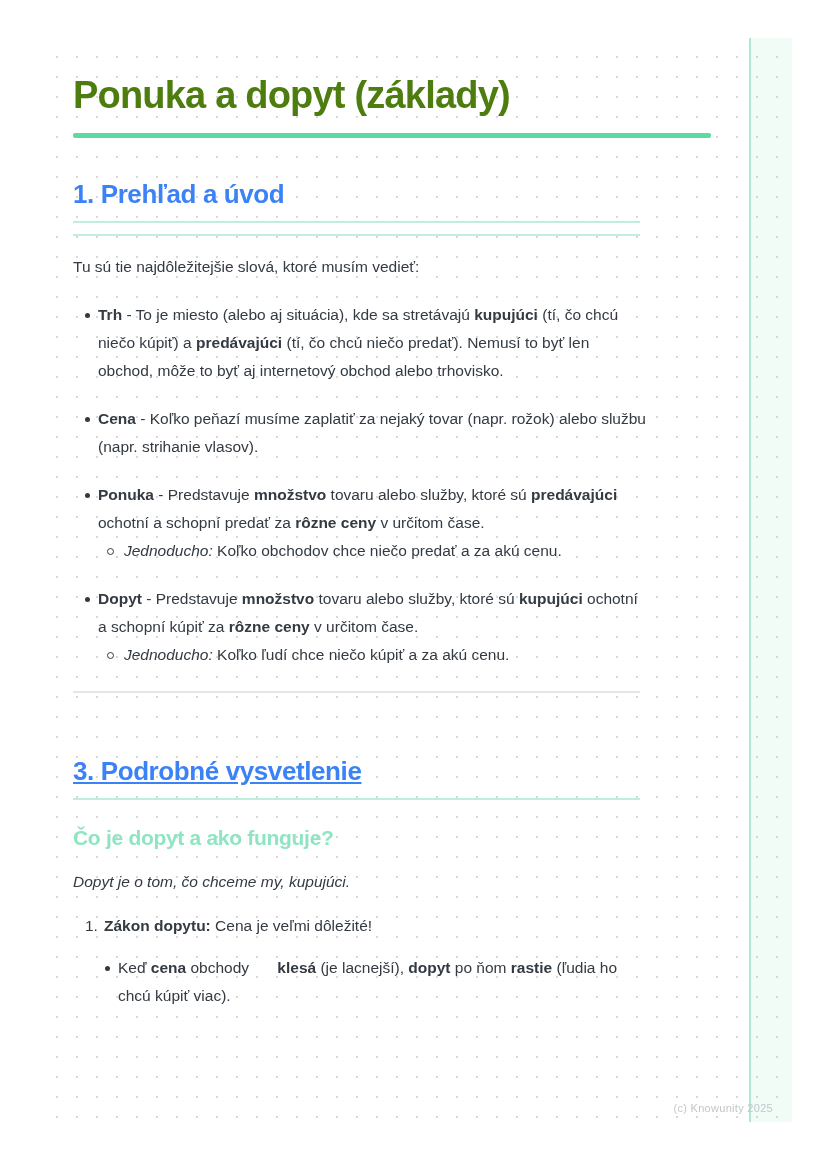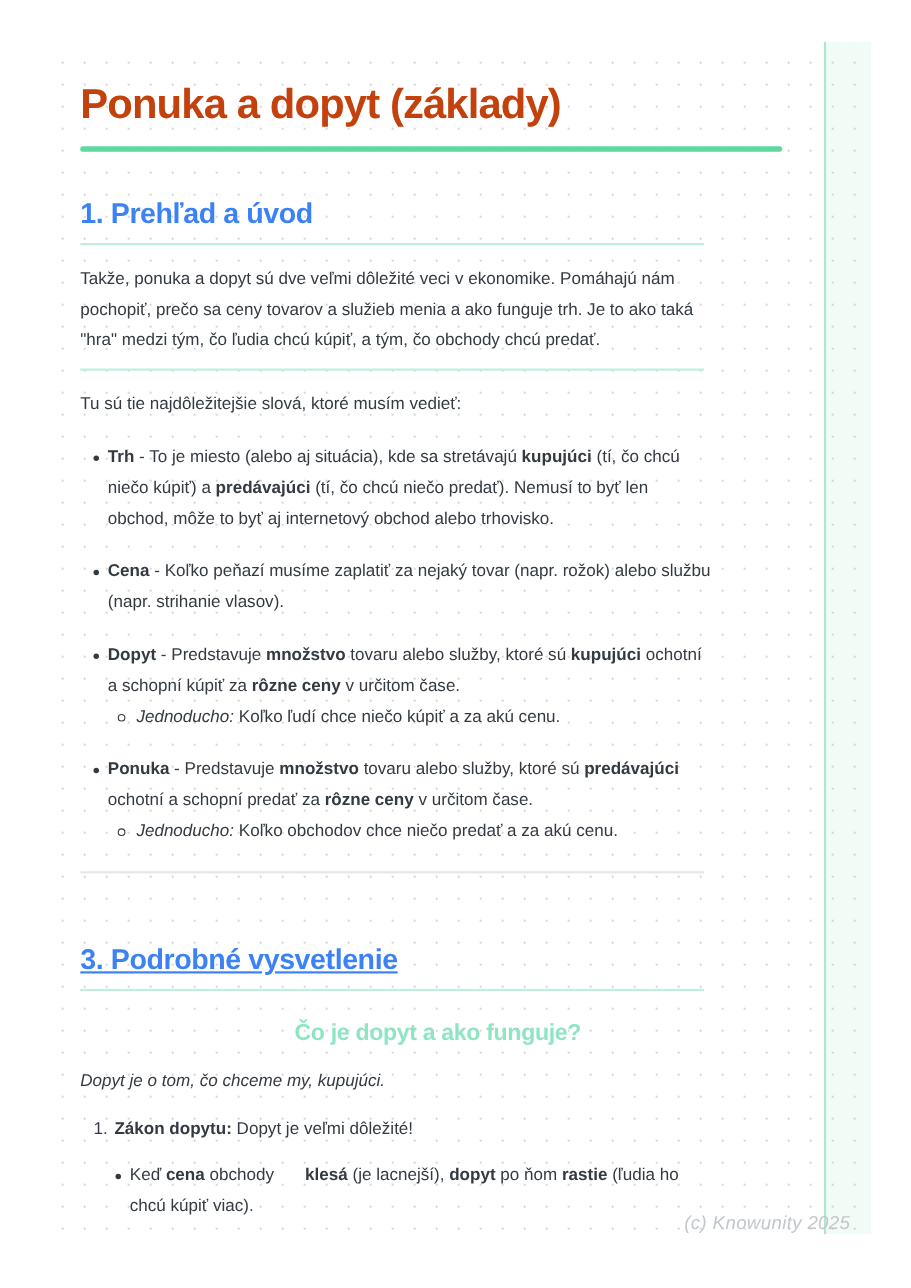--- a/index.html
+++ b/index.html
@@ -30,21 +30,21 @@
     position: absolute;
     left: 73px; top: 72px;
     width: 650px;
   }
   .doc-title {
     margin: 0;
     font-size: 38px;
     line-height: 46px;
     font-weight: bold;
     letter-spacing: -0.8px;
-    color: #c2410c;
+    color: #4d7c0f;
   }
   .title-rule {
     width: 638px; height: 5px;
     background: #5dd9a4;
     border-radius: 2px;
     margin-top: 15px;
   }
   .section-heading {
     margin: 0;
     font-size: 26px;
@@ -59,21 +59,20 @@
     background: #bfeeda;
     margin-top: 11px;
   }
   .sub-heading {
     margin: 24px 0 0 0;
     font-size: 21px;
     line-height: 27px;
     font-weight: bold;
     letter-spacing: -0.3px;
     color: #8fe5c2;
-    text-align: center;
   }
   .body-text {
     margin: 17px 0 0 0;
     font-size: 15.5px;
     line-height: 28px;
     width: 570px;
   }
   .bullet-list { margin: 6px 0 0 0; padding: 0; list-style: none; }
   .bullet-item { margin: 20px 0 0 0; }
   .line { display: flex; font-size: 15.5px; line-height: 28px; }
@@ -105,41 +104,39 @@
   .nested-line .text-col { width: 520px; }
   .divider {
     width: 567px; height: 2px;
     background: #e6e6e6;
     margin-top: 22px;
   }
   .footer-note {
     position: absolute;
     top: 1102px;
     right: 55px;
-    font-size: 17px;
+    font-size: 11px;
     letter-spacing: 0.3px;
     color: #c2c7cb;
-    font-style: italic;
   }
 </style>
 </head>
 <body>
 
 <div class="dot-grid"></div>
 <div class="margin-strip"></div>
 
 <div class="content">
 
   <h1 class="doc-title">Ponuka a dopyt (základy)</h1>
   <div class="title-rule"></div>
 
   <div>
     <h2 class="section-heading mt-section">1. Prehľad a úvod</h2>
     <div class="section-rule"></div>
-    <p class="body-text">Takže, ponuka a dopyt sú dve veľmi dôležité veci v ekonomike. Pomáhajú nám pochopiť, prečo sa ceny tovarov a služieb menia a ako funguje trh. Je to ako taká "hra" medzi tým, čo ľudia chcú kúpiť, a tým, čo obchody chcú predať.</p>
   </div>
 
   <div>
     <div class="section-rule"></div>
     <p class="body-text">Tu sú tie najdôležitejšie slová, ktoré musím vedieť:</p>
 
     <ul class="bullet-list">
       <li class="bullet-item">
         <div class="line line-main">
           <span class="marker-dot"></span>
@@ -148,53 +145,53 @@
       </li>
       <li class="bullet-item">
         <div class="line line-main">
           <span class="marker-dot"></span>
           <div class="text-col"><span style="font-weight: bold;">Cena</span><span> - Koľko peňazí musíme zaplatiť za nejaký tovar (napr. rožok) alebo službu (napr. strihanie vlasov).</span></div>
         </div>
       </li>
       <li class="bullet-item">
         <div class="line line-main">
           <span class="marker-dot"></span>
+          <div class="text-col"><span style="font-weight: bold;">Ponuka</span><span> - Predstavuje </span><span style="font-weight: bold;">množstvo</span><span> tovaru alebo služby, ktoré sú </span><span style="font-weight: bold;">predávajúci</span><span> ochotní a schopní predať za </span><span style="font-weight: bold;">rôzne ceny</span><span> v určitom čase.</span></div>
+        </div>
+        <div class="line line-sub">
+          <span class="marker-circle"></span>
+          <div class="text-col"><span style="font-style: italic;">Jednoducho:</span><span> Koľko obchodov chce niečo predať a za akú cenu.</span></div>
+        </div>
+      </li>
+      <li class="bullet-item">
+        <div class="line line-main">
+          <span class="marker-dot"></span>
           <div class="text-col"><span style="font-weight: bold;">Dopyt</span><span> - Predstavuje </span><span style="font-weight: bold;">množstvo</span><span> tovaru alebo služby, ktoré sú </span><span style="font-weight: bold;">kupujúci</span><span> ochotní a schopní kúpiť za </span><span style="font-weight: bold;">rôzne ceny</span><span> v určitom čase.</span></div>
         </div>
         <div class="line line-sub">
           <span class="marker-circle"></span>
           <div class="text-col"><span style="font-style: italic;">Jednoducho:</span><span> Koľko ľudí chce niečo kúpiť a za akú cenu.</span></div>
-        </div>
-      </li>
-      <li class="bullet-item">
-        <div class="line line-main">
-          <span class="marker-dot"></span>
-          <div class="text-col"><span style="font-weight: bold;">Ponuka</span><span> - Predstavuje </span><span style="font-weight: bold;">množstvo</span><span> tovaru alebo služby, ktoré sú </span><span style="font-weight: bold;">predávajúci</span><span> ochotní a schopní predať za </span><span style="font-weight: bold;">rôzne ceny</span><span> v určitom čase.</span></div>
-        </div>
-        <div class="line line-sub">
-          <span class="marker-circle"></span>
-          <div class="text-col"><span style="font-style: italic;">Jednoducho:</span><span> Koľko obchodov chce niečo predať a za akú cenu.</span></div>
         </div>
       </li>
     </ul>
 
     <div class="divider"></div>
   </div>
 
   <div>
     <h2 class="section-heading" style="margin-top:62px;text-decoration:underline;">3. Podrobné vysvetlenie</h2>
     <div class="section-rule"></div>
     <h3 class="sub-heading">Čo je dopyt a ako funguje?</h3>
     <p class="body-text" style="font-style:italic;">Dopyt je o tom, čo chceme my, kupujúci.</p>
 
     <div class="numbered-list">
       <div>
         <div class="line num-line">
           <span class="num-marker">1.</span>
-          <div class="text-col"><span style="font-weight: bold;">Zákon dopytu:</span><span> Dopyt je veľmi dôležité!</span></div>
+          <div class="text-col"><span style="font-weight: bold;">Zákon dopytu:</span><span> Cena je veľmi dôležité!</span></div>
         </div>
         <div class="nested-bullets">
           <div class="line nested-line">
             <span class="marker-dot"></span>
             <div class="text-col"><span>Keď </span><span style="font-weight: bold;">cena</span><span> obchody </span><span style="font-weight: bold; padding-left: 24px;">klesá</span><span> (je lacnejší), </span><span style="font-weight: bold;">dopyt</span><span> po ňom </span><span style="font-weight: bold;">rastie</span><span> (ľudia ho chcú kúpiť viac).</span></div>
           </div>
         </div>
       </div>
     </div>
   </div>

